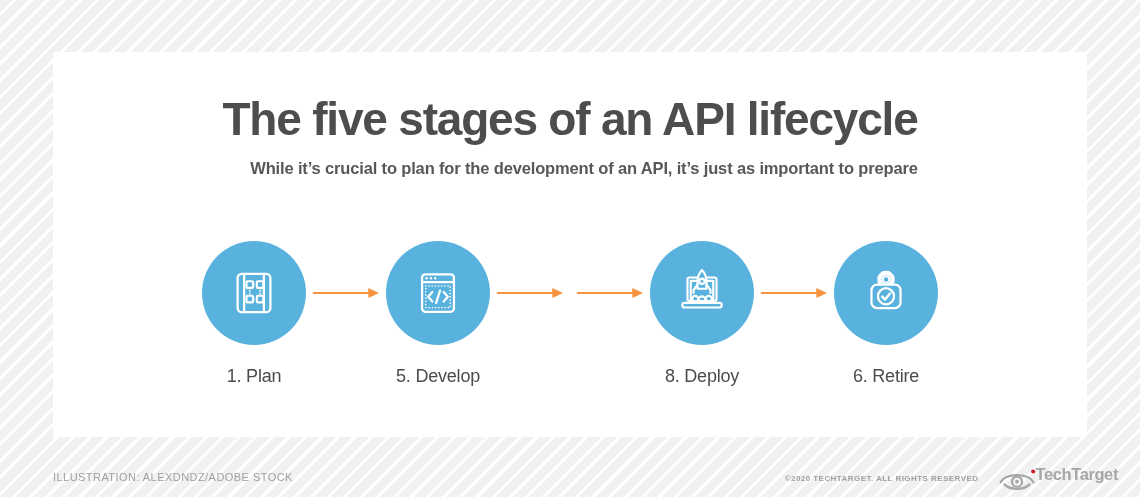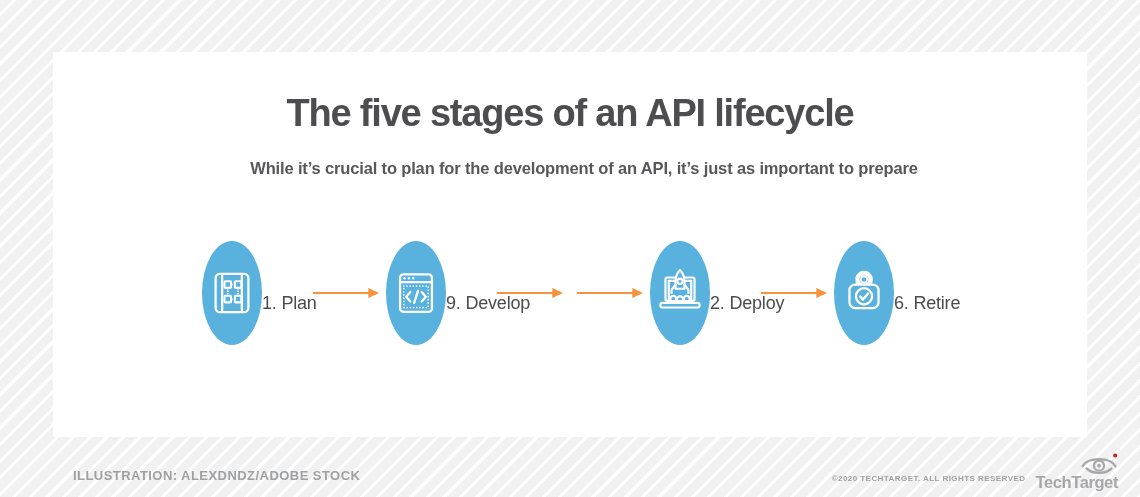--- a/index.html
+++ b/index.html
@@ -19,64 +19,63 @@
     background:repeating-linear-gradient(135deg,
       var(--background-gray) 0px, var(--background-gray) 8.7px,
       #ffffff 8.7px, #ffffff 11.7px);
   }
   .card{
     position:absolute;left:53px;top:52px;width:1034px;height:385px;
     background:var(--card-white);
   }
   .title{
     position:absolute;top:92px;left:0;width:100%;text-align:center;
-    font-size:38px;font-weight:700;letter-spacing:-1.2px;
+    font-size:46px;font-weight:700;letter-spacing:-1.2px;
     color:var(--heading-gray);
   }
   .subtitle{
     position:absolute;top:158px;left:0;width:100%;text-align:center;
     font-size:16.5px;font-weight:700;letter-spacing:-0.15px;line-height:20px;
     color:#58585a;
     padding-left:14px;
   }
   .stages{
     position:absolute;top:241px;left:0;width:100%;
     display:flex;justify-content:center;align-items:flex-start;
   }
-  .stage{width:104px;display:flex;align-items:center;}
+  .stage{width:104px;display:flex;flex-direction:column;align-items:center;}
   .circle{
     width:104px;height:104px;border-radius:50%;
     background:var(--circle-blue);
     display:flex;align-items:center;justify-content:center;
   }
   .icon{width:60px;height:60px;overflow:visible;}
   .icon *{vector-effect:none;}
   .stage-label{
     margin-top:21px;font-size:18px;letter-spacing:-0.2px;
     color:#4b4c4e;white-space:nowrap;
   }
   .arrow-cell{
     width:80px;height:104px;display:flex;align-items:center;justify-content:center;
   }
   .arrow{width:68px;height:14px;}
   .footer-left{
     position:absolute;left:53px;bottom:14px;
-    font-size:13px;font-weight:700;letter-spacing:0.45px;
+    font-size:11px;font-weight:400;letter-spacing:0.45px;
     color:var(--footer-gray);
-    margin-left:20px;
   }
   .footer-right{
     position:absolute;right:22px;bottom:5px;
-    display:flex;align-items:flex-end;gap:10px;
+    display:flex;align-items:flex-end;gap:19px;
   }
   .copyright{
     font-size:8px;font-weight:700;letter-spacing:0.45px;
     color:var(--footer-gray);margin-bottom:9px;
   }
-  .logo{display:flex;flex-direction:column;align-items:flex-end;}
+  .logo{display:flex;flex-direction:row;align-items:flex-start;}
   .logo-eye{width:38px;height:24px;}
   .brand{
     font-size:16.5px;font-weight:700;letter-spacing:-0.4px;
     color:var(--logo-gray);margin-top:-3px;
   }
 </style>
 </head>
 <body>
 
 <div class="canvas">
@@ -120,21 +119,21 @@
           <line x1="15" y1="20.5" x2="49" y2="20.5"></line>
           <circle cx="19.8" cy="16.3" r="1.25" fill="#ffffff" stroke="none"></circle>
           <circle cx="24.4" cy="16.3" r="1.25" fill="#ffffff" stroke="none"></circle>
           <circle cx="29" cy="16.3" r="1.25" fill="#ffffff" stroke="none"></circle>
           <rect x="19" y="24.5" width="26" height="23" stroke-width="1.8" stroke-dasharray="0 3.4"></rect>
           <polyline points="26,31 21.5,36 26,41"></polyline>
           <polyline points="38,31 42.5,36 38,41"></polyline>
           <line x1="34.2" y1="29.5" x2="30" y2="42.5"></line>
         </svg>
       </div>
-      <div class="stage-label">9. Develop</div>
+      <div class="stage-label">5. Develop</div>
     </div>
 
     <div class="arrow-cell">
       <svg class="arrow" viewBox="0 0 70 14">
         <line x1="1" y1="7" x2="59" y2="7" style="stroke:var(--arrow-orange)" stroke-width="2"></line>
         <path d="M58 1.8 L69 7 L58 12.2 Z" style="fill:var(--arrow-orange)"></path>
       </svg>
     </div>
 
 
@@ -153,21 +152,21 @@
           <path d="M32 7.5 c3 3.2 4.8 7.6 4.8 12.5 v7.5 h-9.6 v-7.5 c0 -4.9 1.8 -9.3 4.8 -12.5 z" style="fill:var(--circle-blue)"></path>
           <circle cx="32" cy="19.5" r="2.8"></circle>
           <path d="M27.2 23 l-4.2 5.8 v3.2"></path>
           <path d="M36.8 23 l4.2 5.8 v3.2"></path>
           <circle cx="24.8" cy="38.3" r="3.3"></circle>
           <circle cx="32" cy="39.3" r="3.7"></circle>
           <circle cx="39.2" cy="38.3" r="3.3"></circle>
           <rect x="11" y="42.5" width="42" height="5" rx="2.5" style="fill:var(--circle-blue)"></rect>
         </svg>
       </div>
-      <div class="stage-label">2. Deploy</div>
+      <div class="stage-label">8. Deploy</div>
     </div>
 
     <div class="arrow-cell">
       <svg class="arrow" viewBox="0 0 70 14">
         <line x1="1" y1="7" x2="59" y2="7" style="stroke:var(--arrow-orange)" stroke-width="2"></line>
         <path d="M58 1.8 L69 7 L58 12.2 Z" style="fill:var(--arrow-orange)"></path>
       </svg>
     </div>
 
     <div class="stage">

